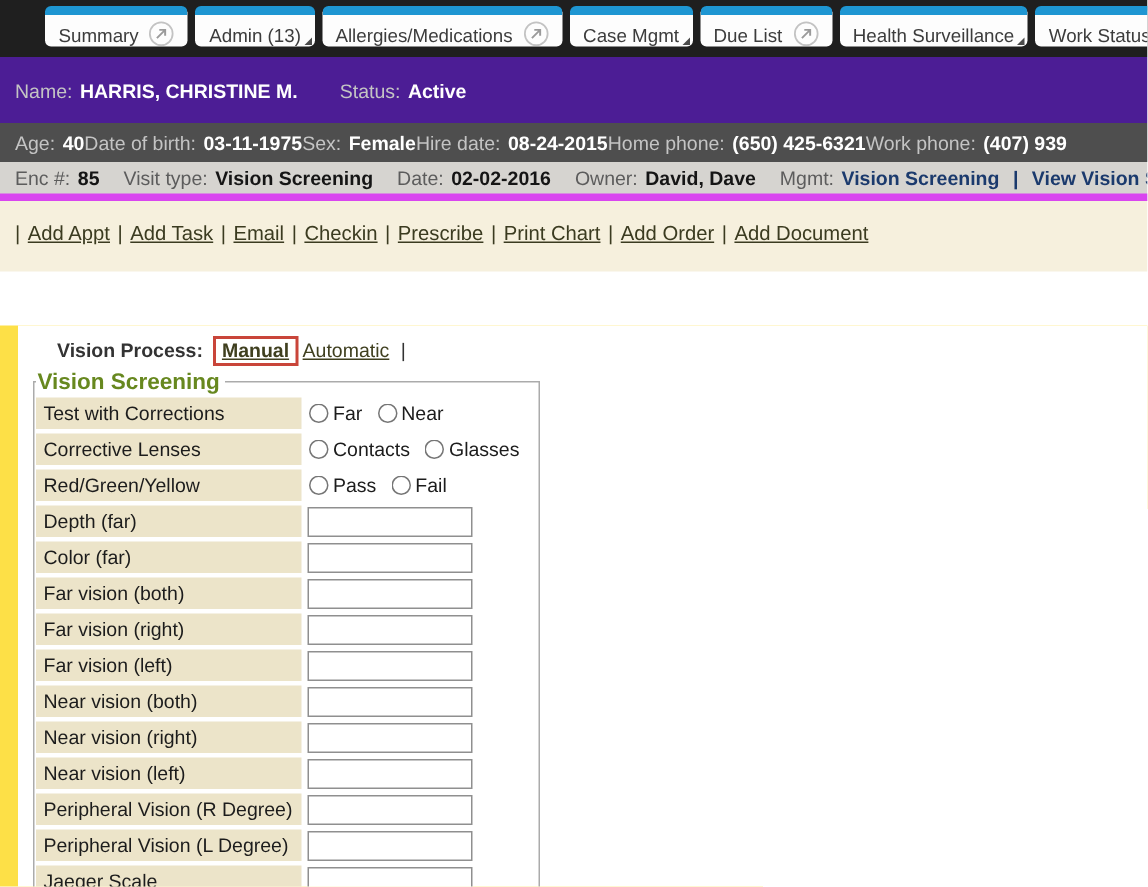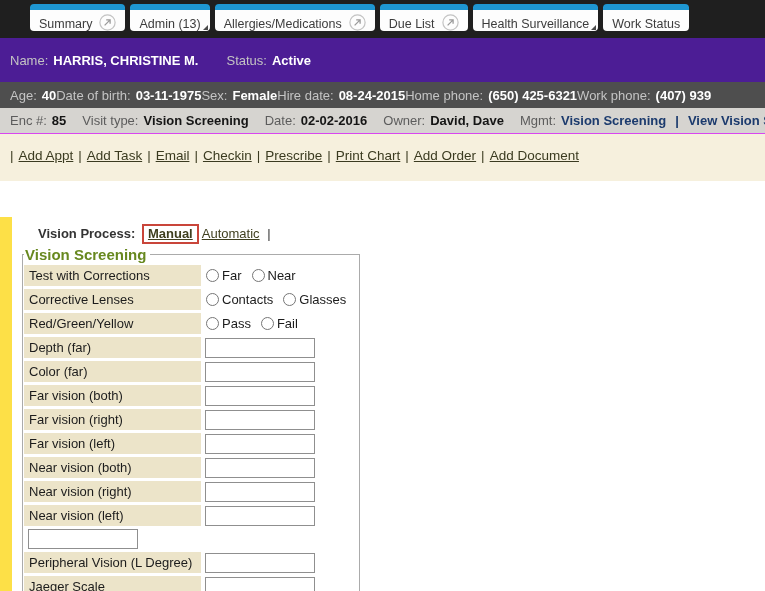--- a/index.html
+++ b/index.html
@@ -24,21 +24,21 @@
   .popout { width:17px; height:17px; margin-left:7px; flex:none; }
   .corner {
     position:absolute; right:2px; bottom:1px; width:0; height:0;
     border-left:5px solid transparent; border-bottom:5px solid #4a4a4a;
   }
 
   
   .bar { display:flex; align-items:center; padding-left:10px; font-size:13px; white-space:nowrap; overflow:hidden; }
   #namebar { height:44px; background:#4c1d95; gap:28px; }
   #infobar { height:26px; background:#4e4e4e; gap:0; }
-  #encbar  { height:26px; background:#d6d4d0; border-bottom:1px solid #d946ef; gap:16px; }
+  #encbar  { height:26px; background:#d6d4d0; border-bottom:5px solid #d946ef; gap:16px; }
   .pair { display:flex; gap:5px; align-items:center; flex:none; }
   #namebar .plabel, #infobar .plabel { color:#c4c4c4; }
   #namebar .pvalue, #infobar .pvalue { color:#ffffff; font-weight:bold; }
   #encbar .plabel { color:#5c5c5c; }
   #encbar .pvalue { color:#151515; font-weight:bold; }
   .enc-link { color:#1b3a6d; font-weight:bold; text-decoration:none; cursor:pointer; }
   .enc-sep  { color:#1b3a6d; font-weight:bold; margin:0 4px; }
 
   
   #actionband {
@@ -104,20 +104,24 @@
       <span class="corner"></span>
     </div>
     <div class="tab">
       <span class="tab-label">Allergies/Medications</span>
       <span class="popout"><svg width="17" height="17" viewBox="0 0 17 17">
           <circle cx="8.5" cy="8.5" r="7.6" fill="none" stroke="#c3c3c3" stroke-width="1.2"></circle>
           <path d="M5.6 11.4 L10.6 6.4 M7.2 5.9 H11.1 V9.8" fill="none" stroke="#9a9a9a" stroke-width="1.3"></path>
         </svg></span>
     </div>
     <div class="tab">
+      <span class="tab-label">Case Mgmt</span>
+      <span class="corner"></span>
+    </div>
+    <div class="tab">
       <span class="tab-label">Due List</span>
       <span class="popout"><svg width="17" height="17" viewBox="0 0 17 17">
           <circle cx="8.5" cy="8.5" r="7.6" fill="none" stroke="#c3c3c3" stroke-width="1.2"></circle>
           <path d="M5.6 11.4 L10.6 6.4 M7.2 5.9 H11.1 V9.8" fill="none" stroke="#9a9a9a" stroke-width="1.3"></path>
         </svg></span>
     </div>
     <div class="tab">
       <span class="tab-label">Health Surveillance</span>
       <span class="corner"></span>
     </div>
@@ -282,20 +286,21 @@
               <input type="text" style="">
             </div>
           </div>
           <div class="frow">
             <div class="flabel">Near vision (left)</div>
             <div class="fctrl">
               <input type="text" style="">
             </div>
           </div>
           <div class="frow">
+            <div class="flabel">Peripheral Vision (R Degree)</div>
             <div class="fctrl">
               <input type="text" style="">
             </div>
           </div>
           <div class="frow">
             <div class="flabel">Peripheral Vision (L Degree)</div>
             <div class="fctrl">
               <input type="text" style="">
             </div>
           </div>

